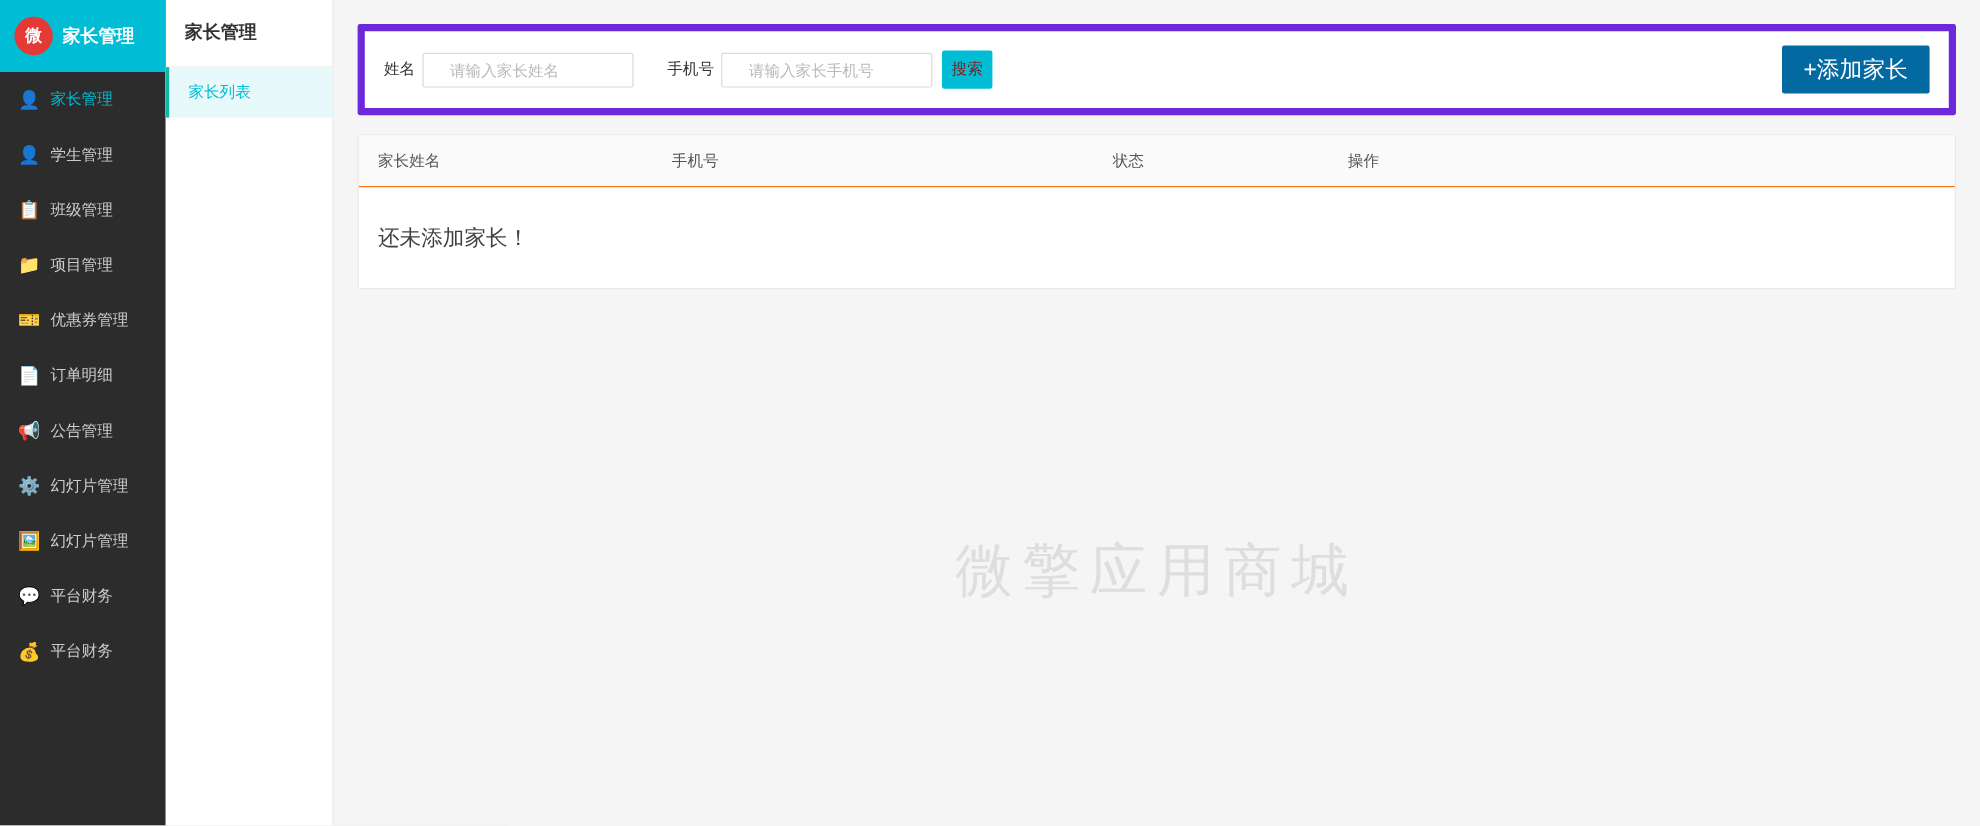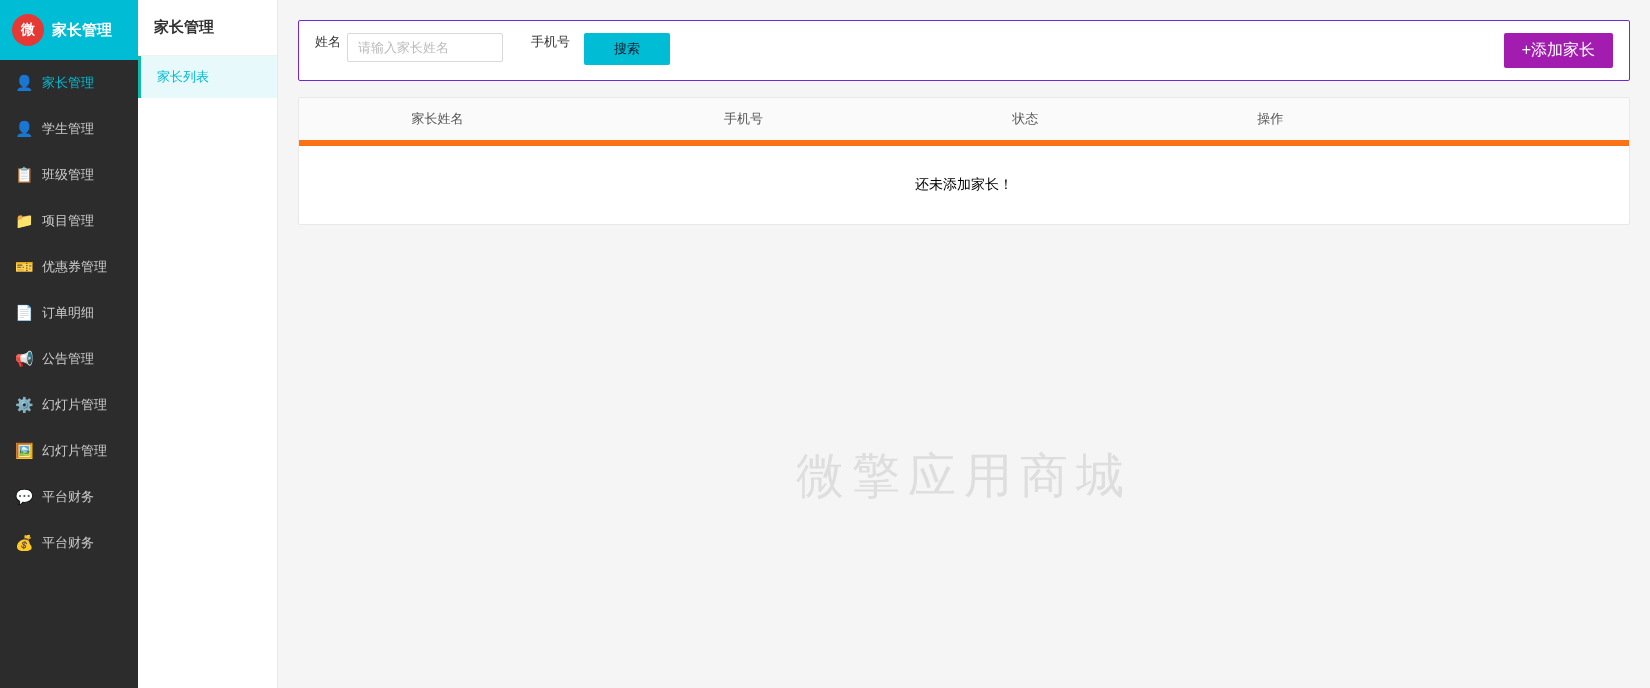--- a/index.html
+++ b/index.html
@@ -92,90 +92,88 @@
       flex: 1;
       padding: 20px;
       background: #f5f5f5;
       overflow-y: auto;
       position: relative;
     }
 
     
     .search-bar {
       display: flex;
-      align-items: flex-start;
+      align-items: center;
       gap: 0;
       margin-bottom: 16px;
       background: #fff;
       padding: 12px 16px;
-      border: 1px solid #6d28d9;
+      border: 6px solid #6d28d9;
       border-radius: 2px;
     }
     .search-label {
       font-size: 13px;
       color: #333;
       margin-right: 6px;
       white-space: nowrap;
     }
     .search-input {
       border: 1px solid #d9d9d9;
       border-radius: 2px;
-      padding: 6px 10px;
+      padding: 6px 22px;
       font-size: 13px;
       color: #333;
       outline: none;
-      width: 156px;
+      width: 176px;
     }
     .search-input::placeholder { color: #bbb; }
     .search-divider { width: 16px; }
     .search-btn {
       background: #00bcd4;
-      color: #0f172a;
+      color: #7f1d1d;
       border: none;
-      padding: 7px 30px;
+      padding: 7px 8px;
       border-radius: 2px;
       font-size: 13px;
       cursor: pointer;
       margin-left: 8px;
     }
     .add-btn {
-      background: #a21caf;
+      background: #0369a1;
       color: white;
       border: none;
       padding: 7px 18px;
       border-radius: 2px;
-      font-size: 16px;
+      font-size: 19px;
       cursor: pointer;
       margin-left: auto;
     }
 
     
     .table-container {
       background: #fff;
       border: 1px solid #e8e8e8;
       border-radius: 2px;
     }
     .table-header {
       display: grid;
       grid-template-columns: 1fr 1.5fr 0.8fr 1.2fr 0.8fr;
       padding: 12px 16px;
-      border-bottom: 6px solid #f97316;
+      border-bottom: 1px solid #f97316;
       background: #fafafa;
-      text-align: center;
     }
     .table-header-cell {
       font-size: 13px;
       color: #555;
       font-weight: 500;
     }
     .table-empty {
       padding: 30px 16px;
-      text-align: center;
-      color: #000000;
-      font-size: 14px;
+      color: #404040;
+      font-size: 18px;
     }
 
     
     .watermark {
       position: absolute;
       bottom: 180px;
       left: 50%;
       transform: translateX(-50%);
       font-size: 48px;
       color: rgba(180, 180, 180, 0.35);
@@ -248,20 +246,21 @@
       <span>家长列表</span>
     </div>
   </div>
 
   <div class="content">
     <div class="search-bar">
       <span class="search-label">姓名</span>
       <input class="search-input" type="text" placeholder="请输入家长姓名" style="">
       <div class="search-divider"></div>
       <span class="search-label" style="margin-left:12px;">手机号</span>
+      <input class="search-input" type="text" placeholder="请输入家长手机号" style="">
       <button class="search-btn">搜索</button>
       <button class="add-btn">+添加家长</button>
     </div>
 
     <div class="table-container">
       <div class="table-header">
         <div class="table-header-cell">家长姓名</div>
         <div class="table-header-cell">手机号</div>
         <div class="table-header-cell">状态</div>
         <div class="table-header-cell">操作</div>

